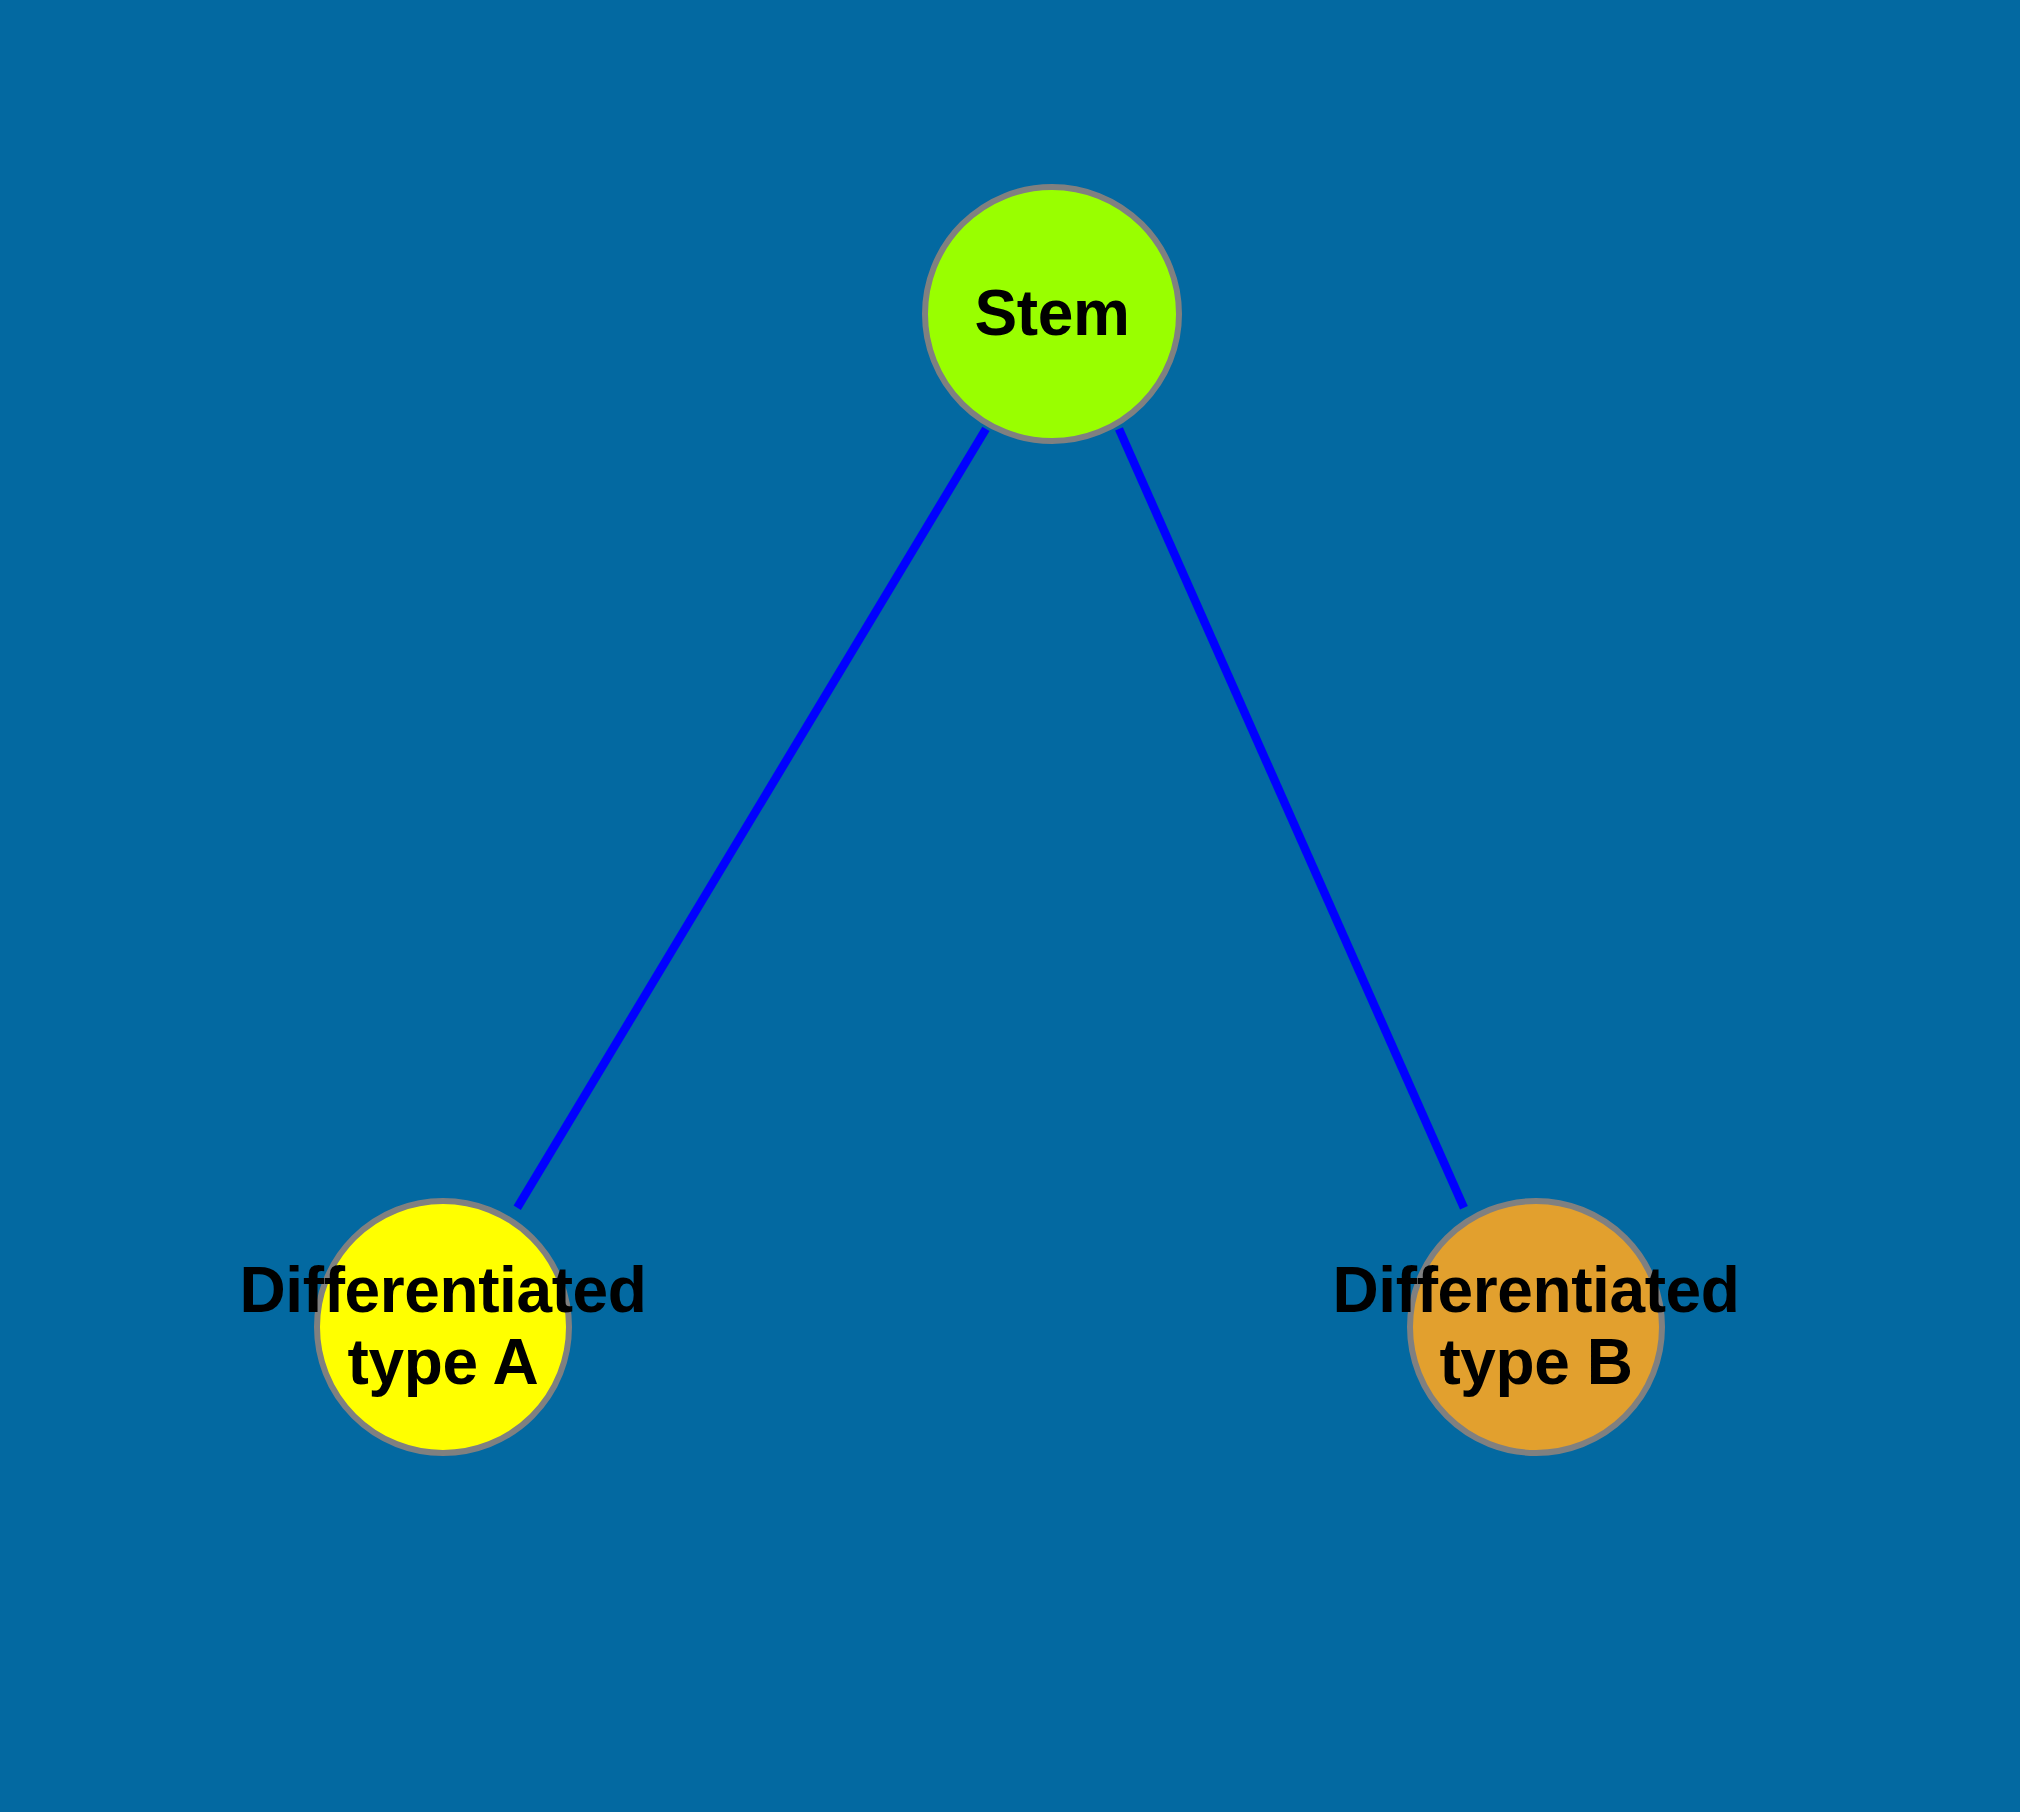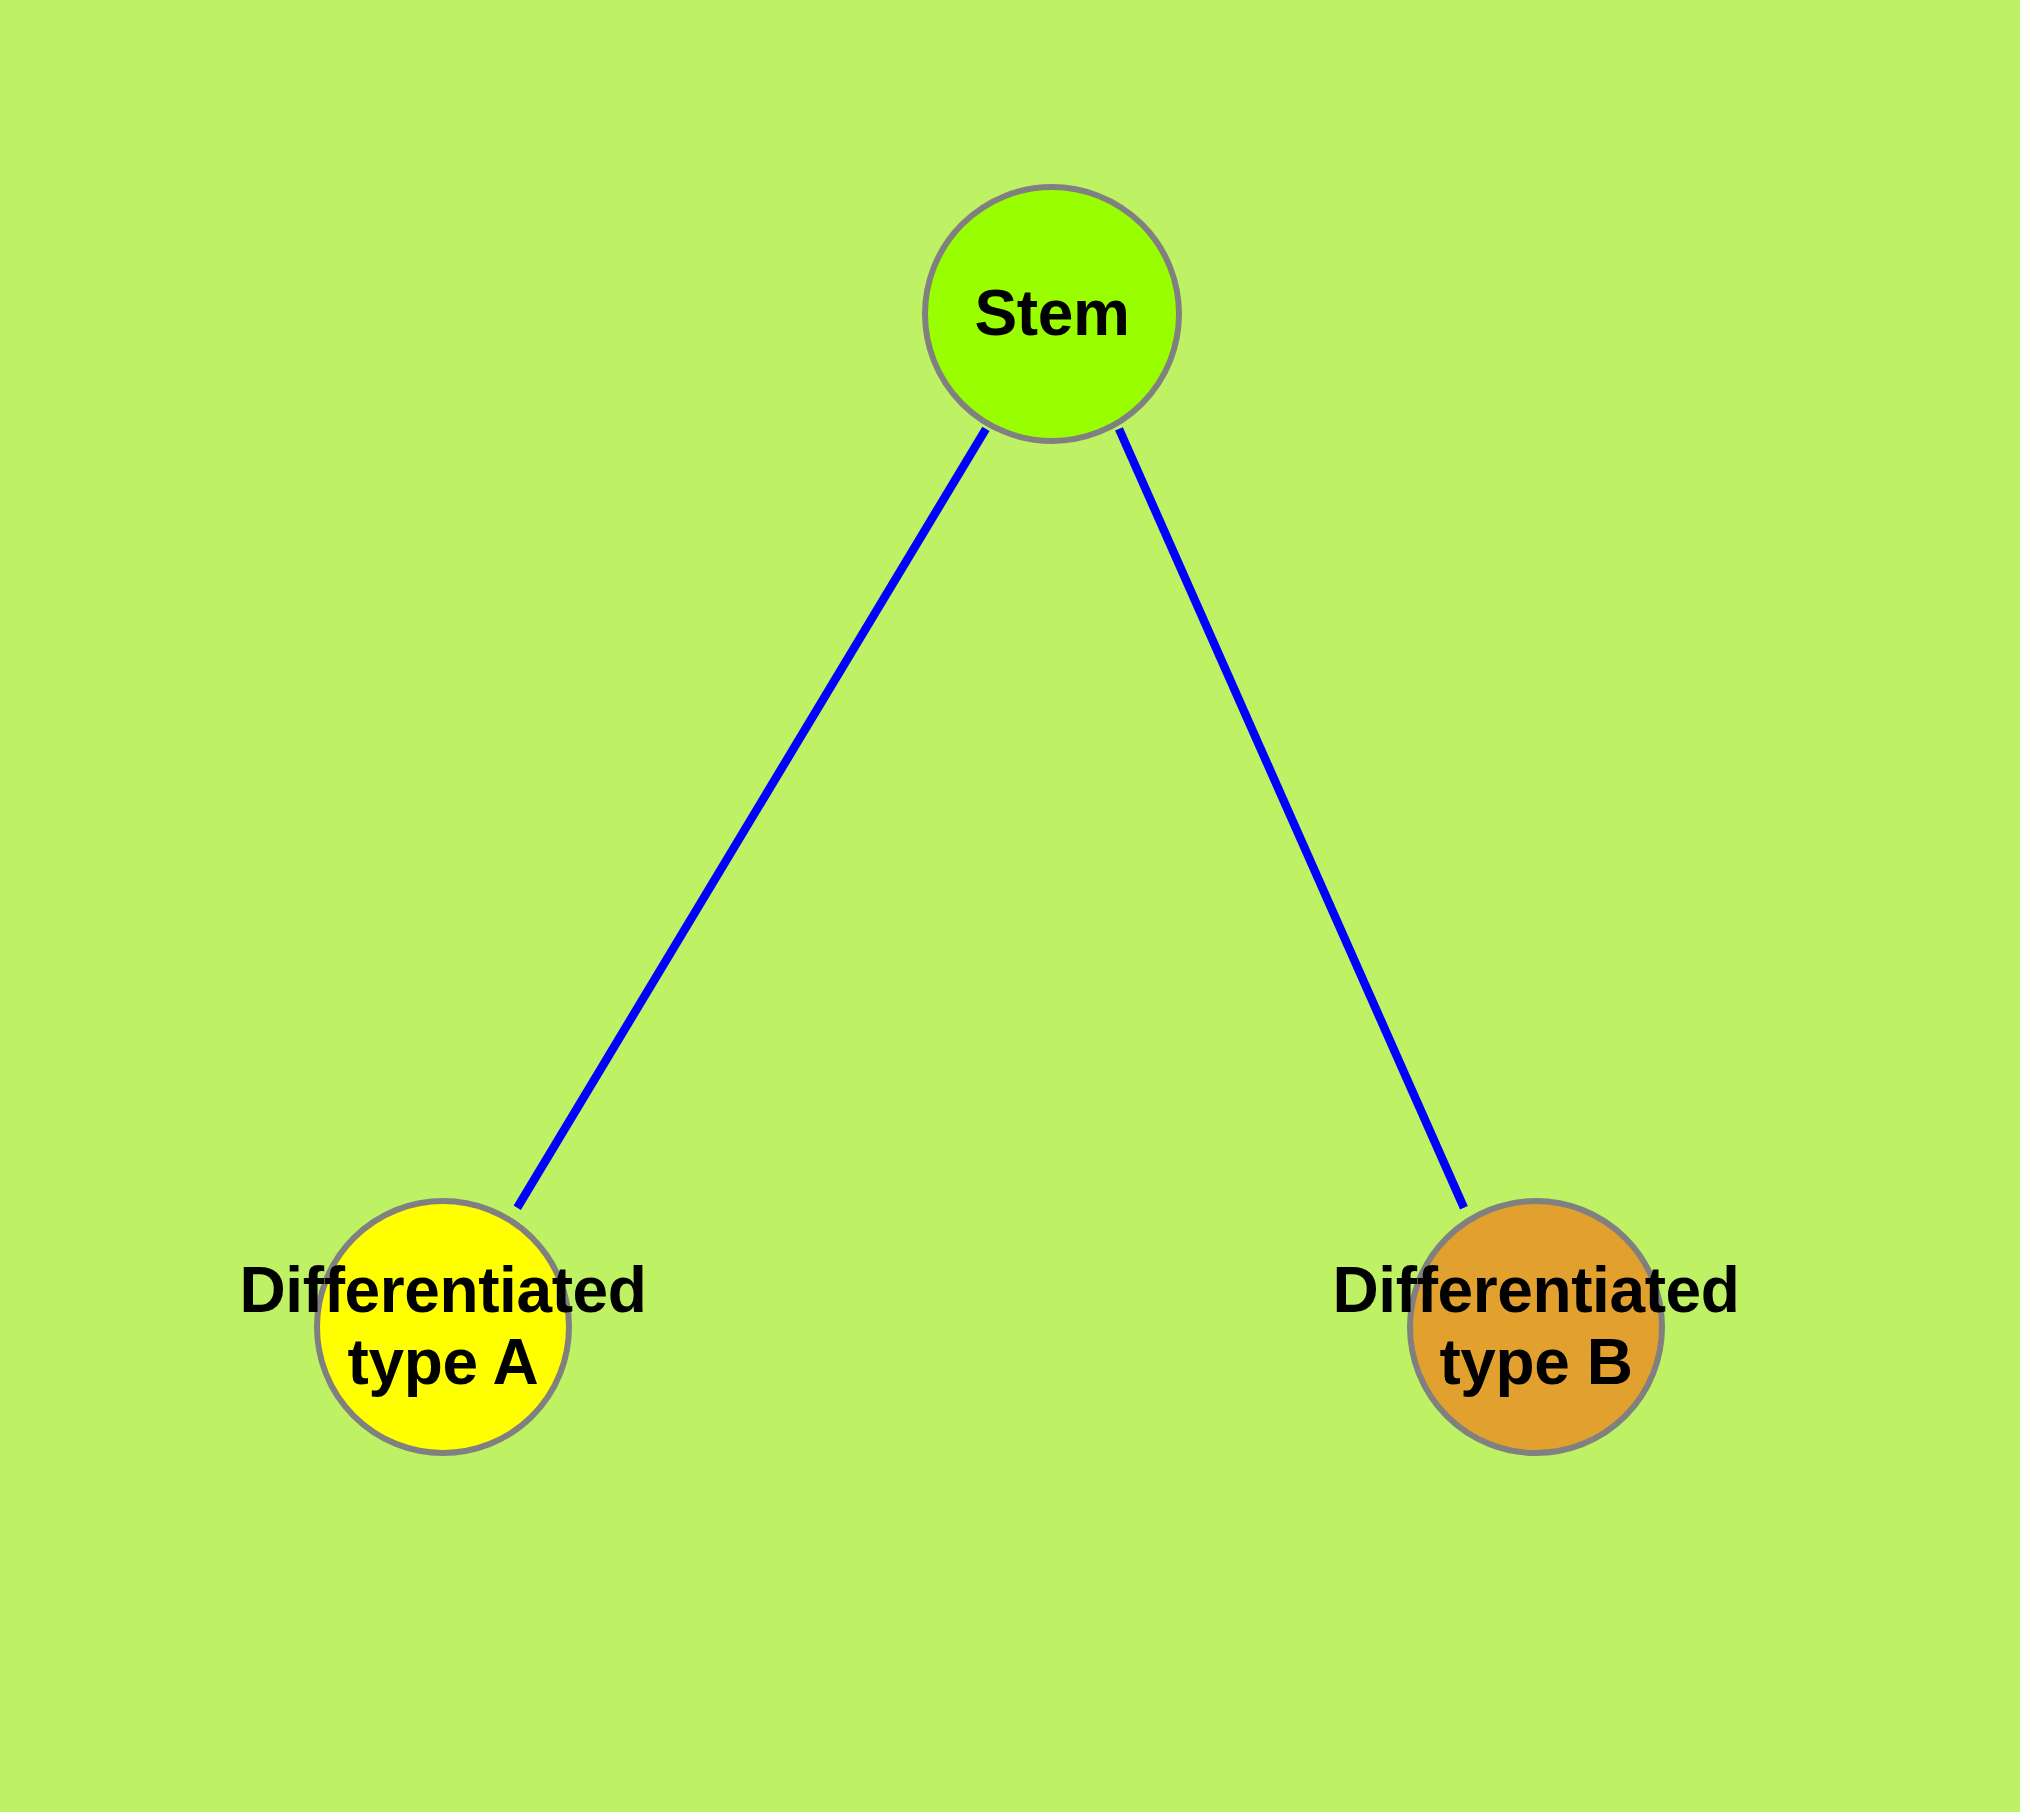--- a/index.html
+++ b/index.html
@@ -52,21 +52,21 @@
     text-align: center;
     line-height: 1.12;
     white-space: pre;
     letter-spacing: -0.4px;
     pointer-events: none;
   }
 </style>
 </head>
 <body>
 
-<div id="graph-canvas" style="background: #bef264;">
+<div id="graph-canvas" style="background: #0369a1;">
 
   <svg id="edge-layer" viewBox="0 0 2384 2138">
     <line x1="1163" y1="506" x2="610" y2="1425" stroke="#0000ff" stroke-width="10" stroke-linecap="butt"></line>
     <line x1="1320" y1="506" x2="1727" y2="1425" stroke="#0000ff" stroke-width="10" stroke-linecap="butt"></line>
   </svg>
 
   <div class="graph-node" style="left: 922px; top: 184px; width: 260px; height: 260px;">
     <div class="node-circle" style="width: 260px; height: 260px; background: rgb(153, 255, 0); border-color: rgb(128, 128, 128); border-width: 6.8px;"></div>
     <div class="node-label" style="font-size: 64px; color: rgb(0, 0, 0);">Stem</div>
   </div>

